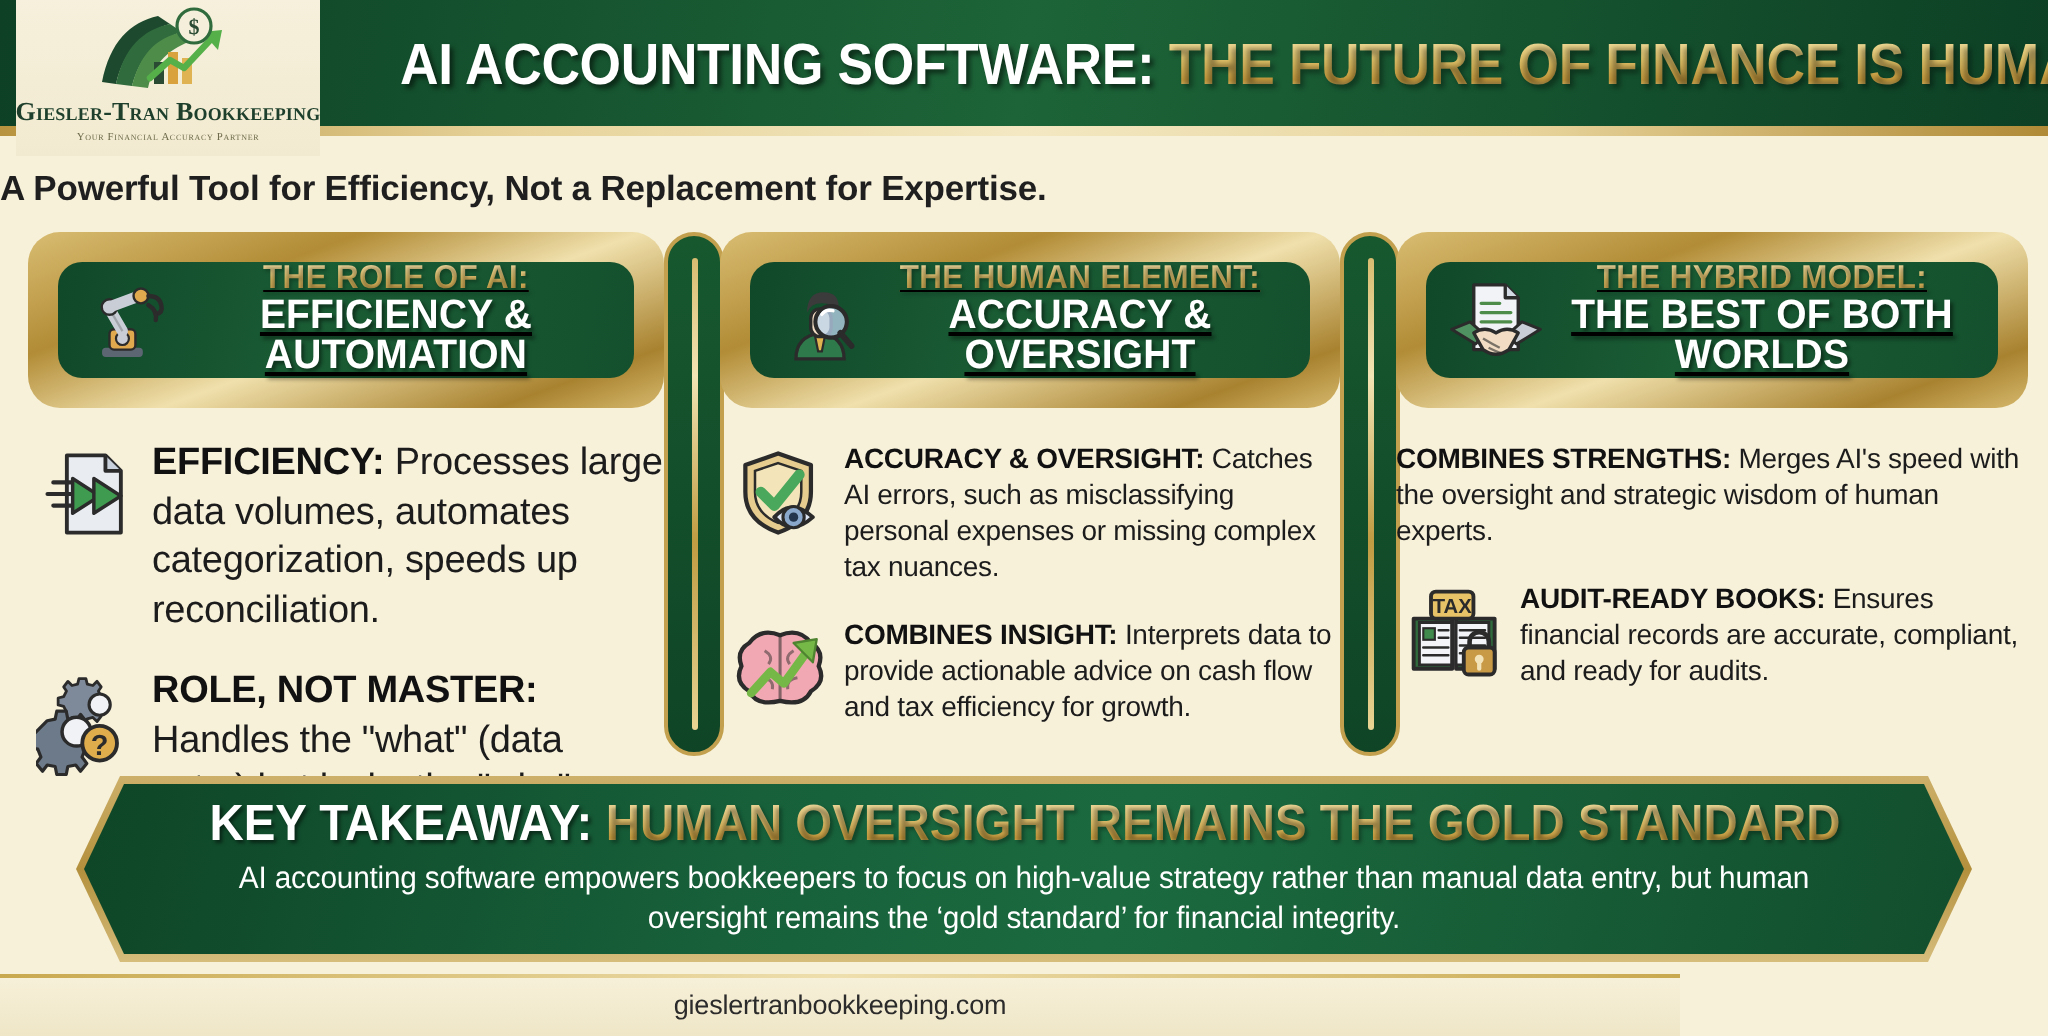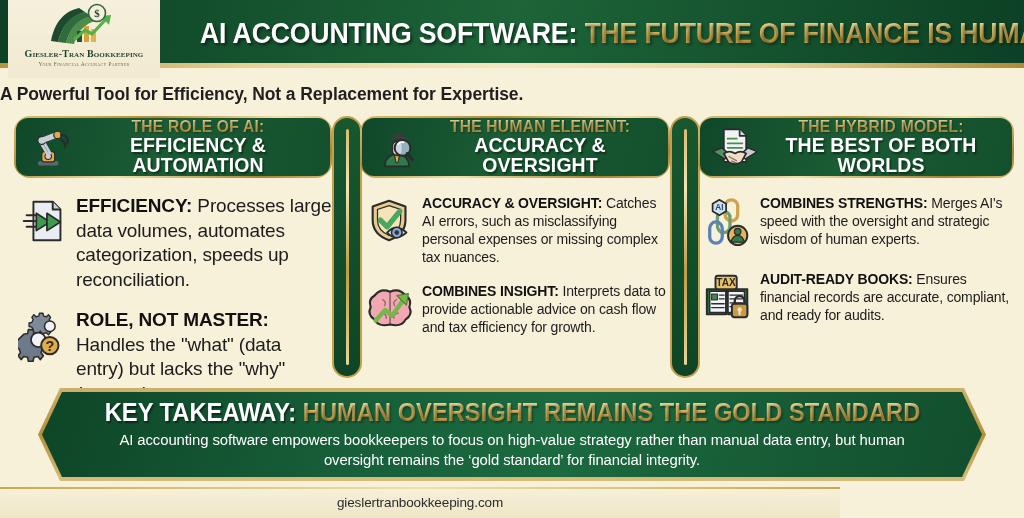--- a/index.html
+++ b/index.html
@@ -44,21 +44,21 @@
     display: flex;
     flex-direction: column;
     align-items: center;
     justify-content: flex-start;
     padding-top: 3px;
     z-index: 5;
   }
   .logo-mark { width: 78px; height: 44px; }
   .logo-name {
     font-family: "Liberation Serif", serif;
-    font-size: 10px;
+    font-size: 13px;
     font-weight: 700;
     letter-spacing: 0.1px;
     color: #1d3f2b;
     white-space: nowrap;
     font-variant: small-caps;
     margin-top: 1px;
   }
   .logo-tag {
     font-family: "Liberation Serif", serif;
     font-size: 5.4px;
@@ -124,22 +124,23 @@
     background: linear-gradient(100deg, #10482a 0%, #1a5c34 45%, #14502d 100%);
     border: 2.5px solid transparent;
     background-clip: padding-box;
     display: flex;
     align-items: center;
     padding: 0 10px 0 8px;
     box-shadow: 0 0 0 2.5px #c8a council;
   }
   .col-header-wrap {
     border-radius: 16px;
-    padding: 0;
+    padding: 13px;
     background: linear-gradient(160deg, #d9bd72 0%, #b28c36 30%, #f0e0ac 55%, #a8822f 85%, #d6b96d 100%);
+    text-decoration: underline;
   }
 
   .col-icon {
     width: 54px; height: 46px;
     flex: 0 0 auto;
     display: flex; align-items: center; justify-content: center;
   }
   .col-head-text {
     flex: 1 1 auto;
     text-align: center;
@@ -451,34 +452,20 @@
             </svg>
           </span>
           <span class="col-head-text">
             <span class="chl1">THE HYBRID MODEL:</span>
             <span class="chl2">THE BEST OF BOTH WORLDS</span>
           </span>
         </div>
       </div>
       <div class="bullets">
         <div class="bullet">
-          <span class="bullet-icon">
-            <svg viewBox="0 0 56 56" width="54" height="54">
-              <g stroke="#2b2b2b" stroke-width="2" fill="none">
-                <rect x="24" y="6" width="13" height="22" rx="6.5" stroke="#cfa24e" stroke-width="3.4"></rect>
-                <rect x="16" y="18" width="13" height="22" rx="6.5" stroke="#6d9e72" stroke-width="3.4"></rect>
-                <rect x="8" y="29" width="13" height="22" rx="6.5" stroke="#5b82b8" stroke-width="3.4"></rect>
-              </g>
-              <path d="M11 10 l7 -4 7 4 v8 l-7 4 -7 -4 z" fill="#cfe0f2" stroke="#2b2b2b" stroke-width="1.8" stroke-linejoin="round"></path>
-              <text x="18" y="17" font-size="8.5" font-weight="700" font-family="Liberation Sans, sans-serif" fill="#2b4a6b" text-anchor="middle">AI</text>
-              <circle cx="37" cy="43" r="10" fill="#e2b75e" stroke="#2b2b2b" stroke-width="2"></circle>
-              <circle cx="37" cy="39" r="3.4" fill="#2f7a4a" stroke="#2b2b2b" stroke-width="1.3"></circle>
-              <path d="M30 50 q2 -7 7 -7 q5 0 7 7 z" fill="#2f7a4a" stroke="#2b2b2b" stroke-width="1.3"></path>
-            </svg>
-          </span>
           <span class="bullet-text">
             <b>COMBINES STRENGTHS:</b> 
             <span>Merges AI's speed with the oversight and strategic wisdom of human experts.</span>
           </span>
         </div>
         <div class="bullet">
           <span class="bullet-icon">
             <svg viewBox="0 0 56 56" width="54" height="54">
               <path d="M5 20 h20 v26 h-20 z" fill="#2f6b3c" stroke="#2b2b2b" stroke-width="2" stroke-linejoin="round"></path>
               <path d="M27 20 h20 v26 h-20 z" fill="#2f6b3c" stroke="#2b2b2b" stroke-width="2" stroke-linejoin="round"></path>

